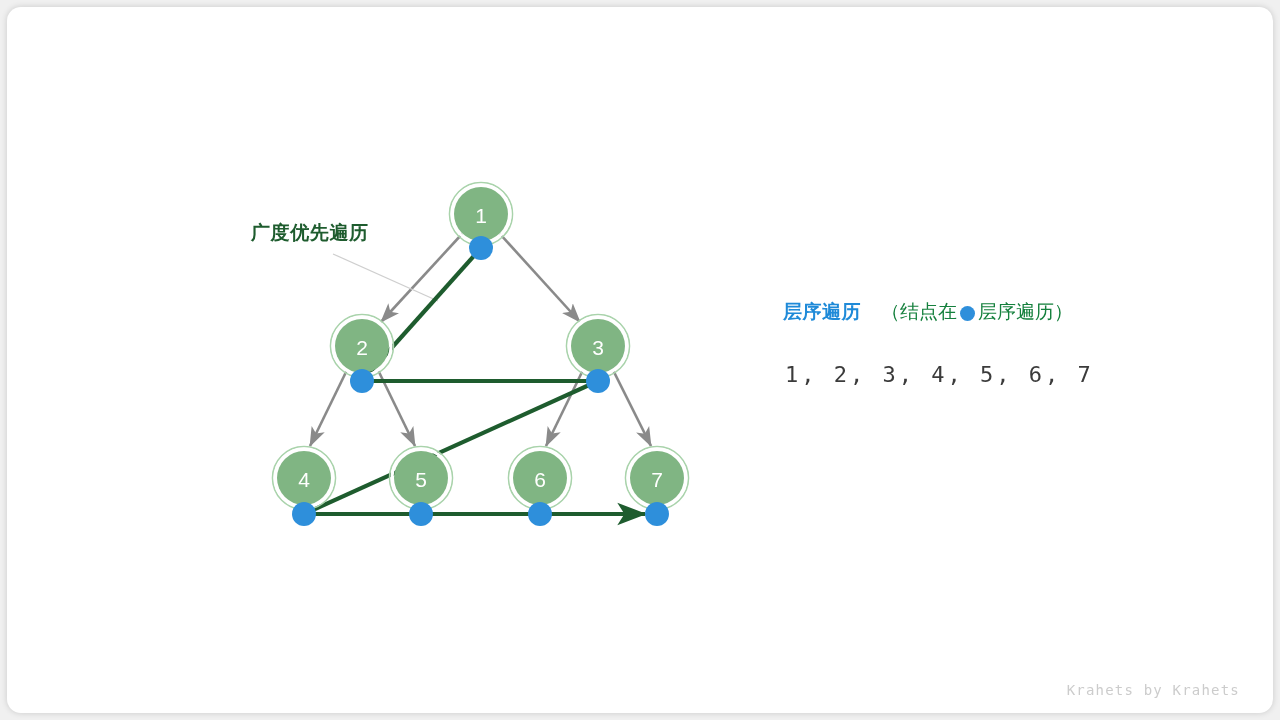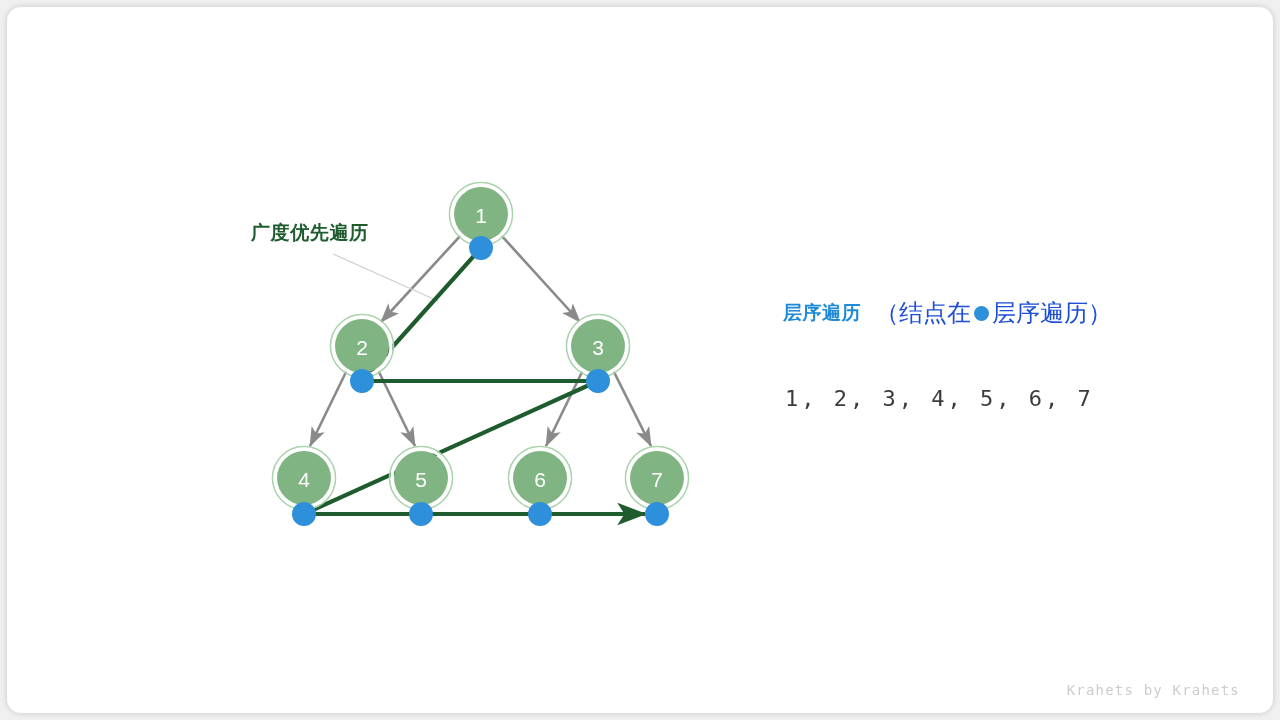--- a/index.html
+++ b/index.html
@@ -39,31 +39,32 @@
     left: 783px;
     top: 300px;
     width: 430px;
   }
   .legend-line {
     display: flex;
     align-items: center;
     white-space: nowrap;
     font-size: 19px;
     line-height: 26px;
+    font-family: Liberation Mono, monospace;
   }
   .legend-title {
     color: #1f8ad8;
     font-weight: bold;
     font-size: 19px;
     letter-spacing: 0.5px;
   }
   .legend-note {
-    color: #1d4ed8;
-    font-size: 24px;
-    margin-left: 14px;
+    color: #15803d;
+    font-size: 19px;
+    margin-left: 20px;
     display: flex;
     align-items: center;
   }
   .inline-dot {
     display: inline-block;
     width: 15px;
     height: 15px;
     border-radius: 50%;
     background: #2e8fdb;
     margin: 0 3px;
@@ -71,21 +72,20 @@
   }
   .sequence {
     position: absolute;
     left: 785px;
     top: 362px;
     color: #3b3b3b;
     font-family: "DejaVu Sans Mono", "Liberation Mono", monospace;
     font-size: 22px;
     letter-spacing: 3px;
     white-space: nowrap;
-    margin-top: 24px;
   }
   .footer {
     position: absolute;
     right: 40px;
     bottom: 22px;
     color: #cccccc;
     font-family: "DejaVu Sans Mono", "Liberation Mono", monospace;
     font-size: 14px;
     letter-spacing: 1.2px;
   }

